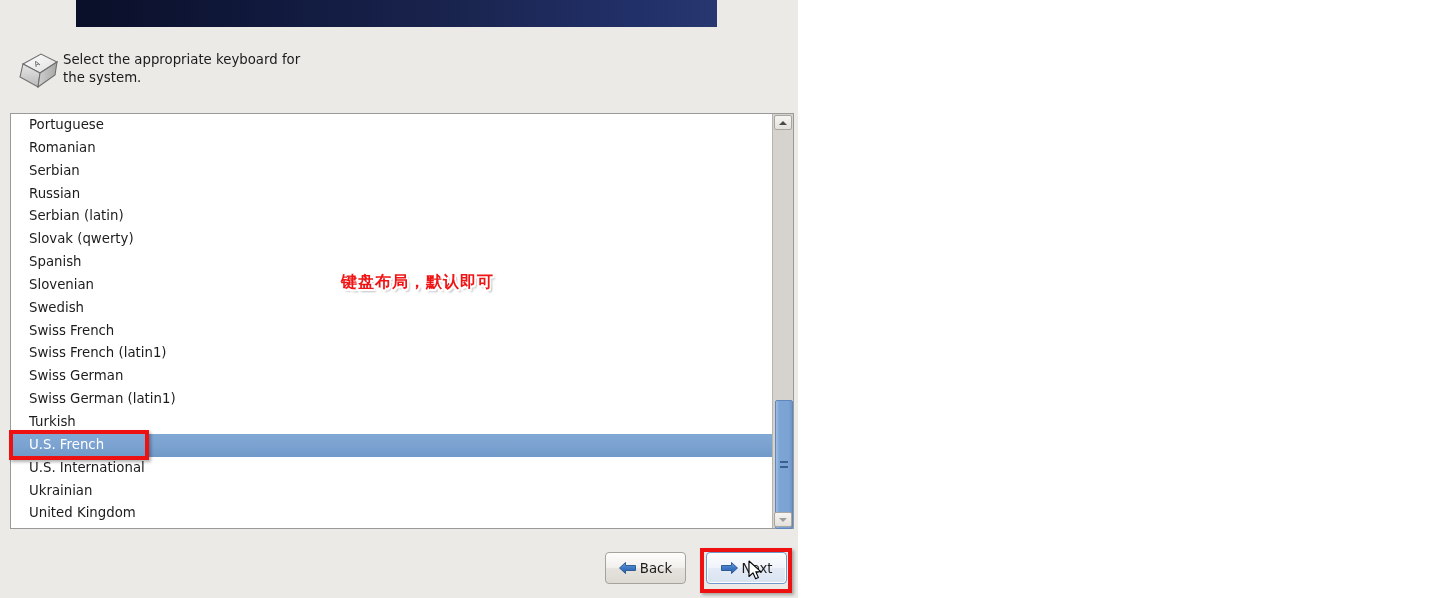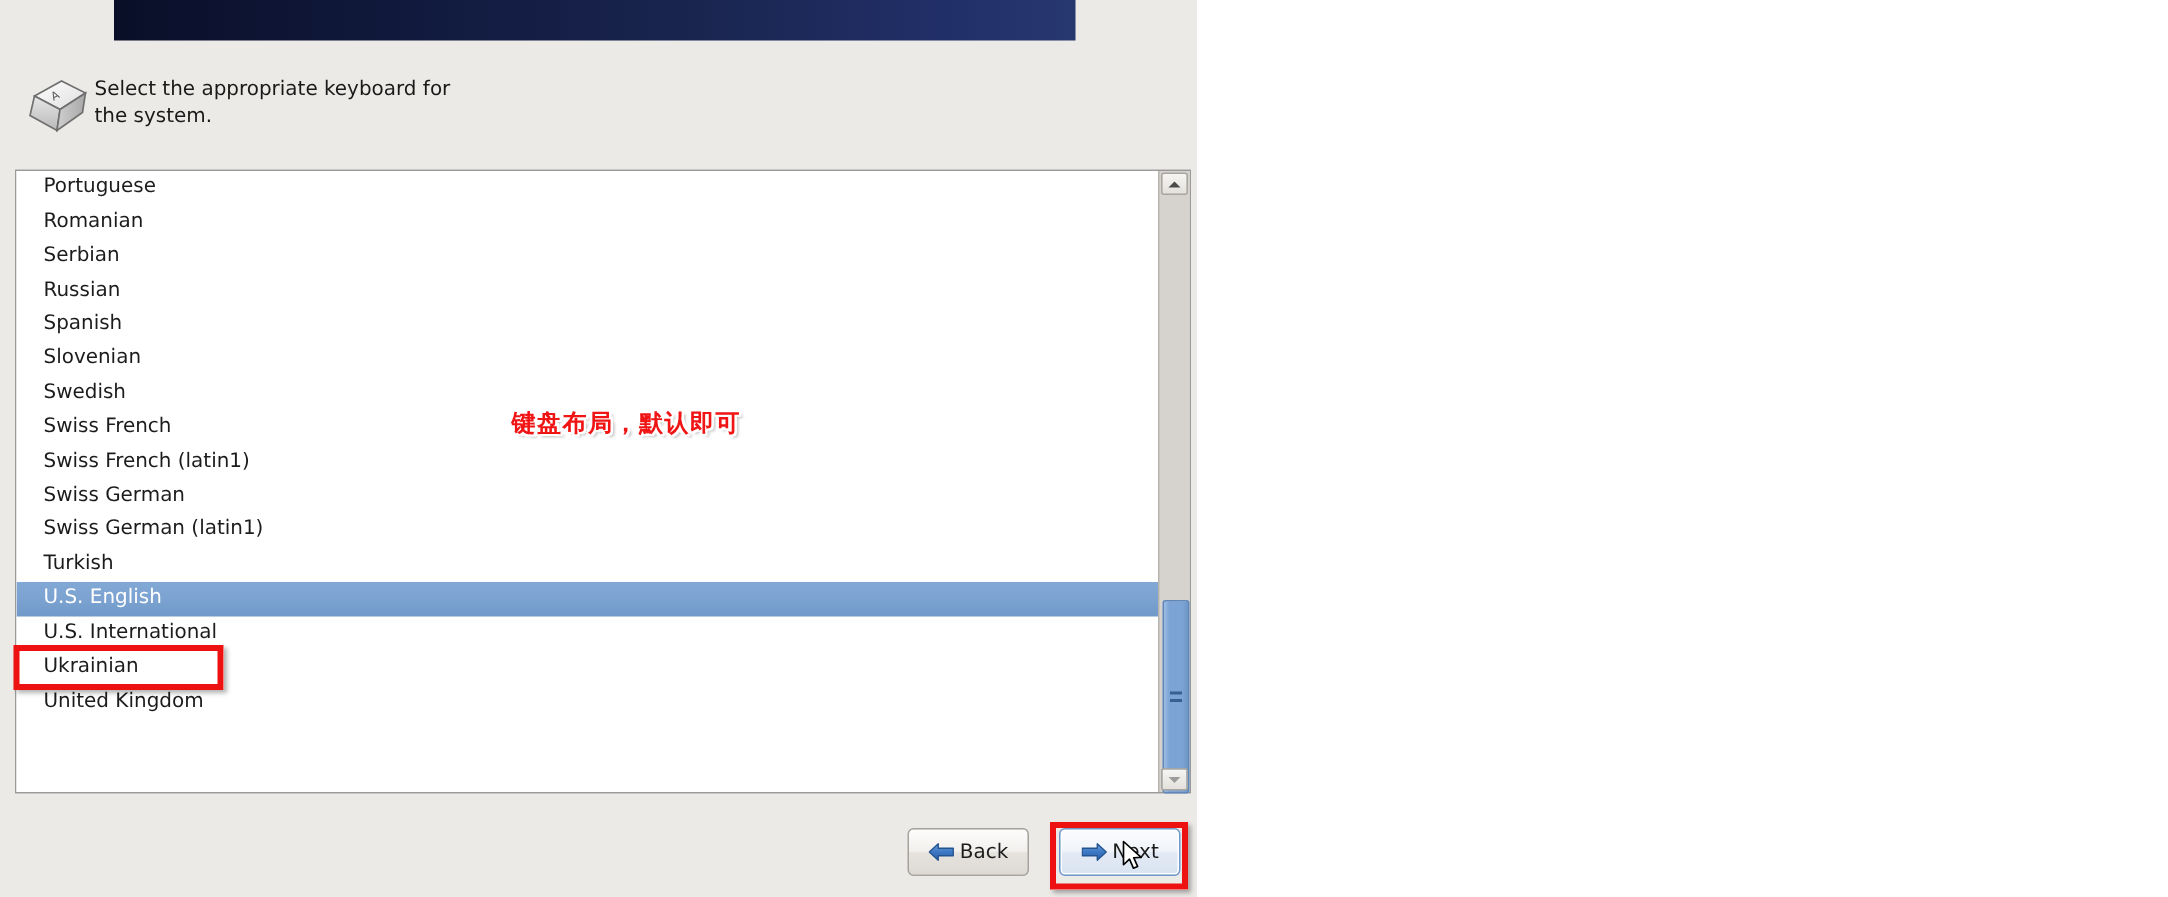--- a/index.html
+++ b/index.html
@@ -288,29 +288,31 @@
     <div id="heading-text">Select the appropriate keyboard for
 the system.</div>
   </div>
 
   <div id="listbox">
     <div id="list-area">
         <div class="list-row">Portuguese</div>
         <div class="list-row">Romanian</div>
         <div class="list-row">Serbian</div>
         <div class="list-row">Russian</div>
+        <div class="list-row">Serbian (latin)</div>
+        <div class="list-row">Slovak (qwerty)</div>
         <div class="list-row">Spanish</div>
         <div class="list-row">Slovenian</div>
         <div class="list-row">Swedish</div>
         <div class="list-row">Swiss French</div>
         <div class="list-row">Swiss French (latin1)</div>
         <div class="list-row">Swiss German</div>
         <div class="list-row">Swiss German (latin1)</div>
         <div class="list-row">Turkish</div>
-        <div class="list-row selected">U.S. English</div>
+        <div class="list-row selected">U.S. French</div>
         <div class="list-row">U.S. International</div>
         <div class="list-row">Ukrainian</div>
         <div class="list-row">United Kingdom</div>
       </div>
 
     <div id="scrollbar">
       <div class="sb-btn" id="sb-up">
         <span class="sb-arrow"></span>
       </div>
       <div id="sb-track">

